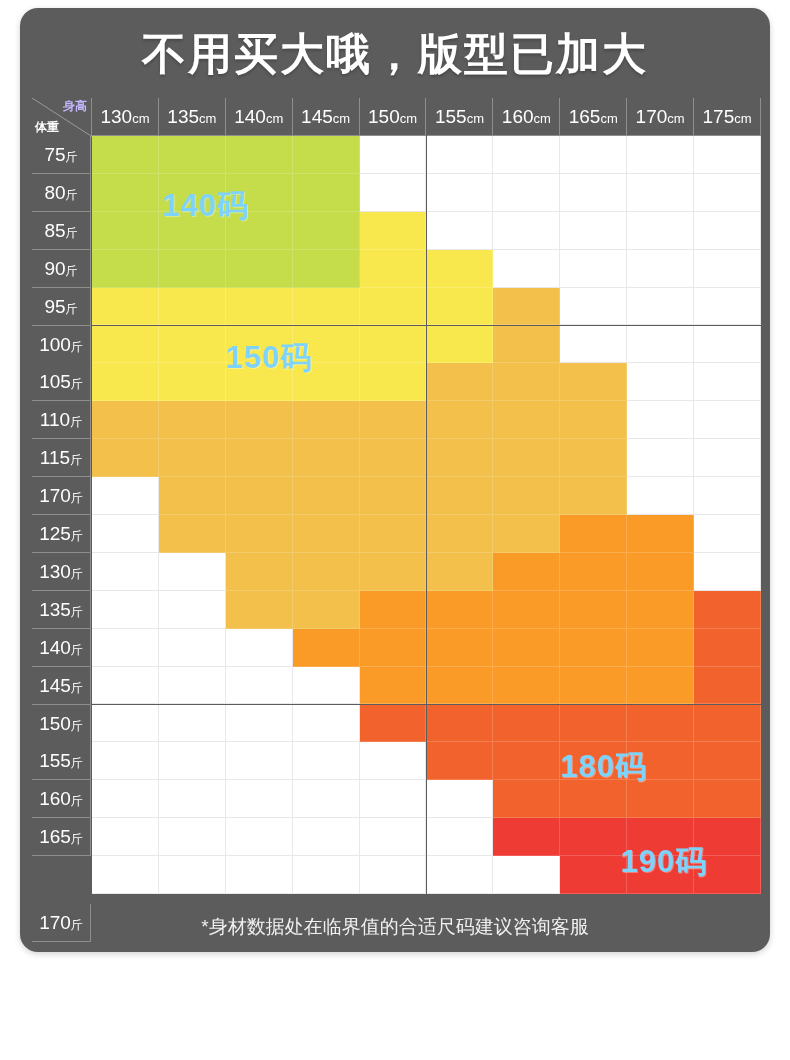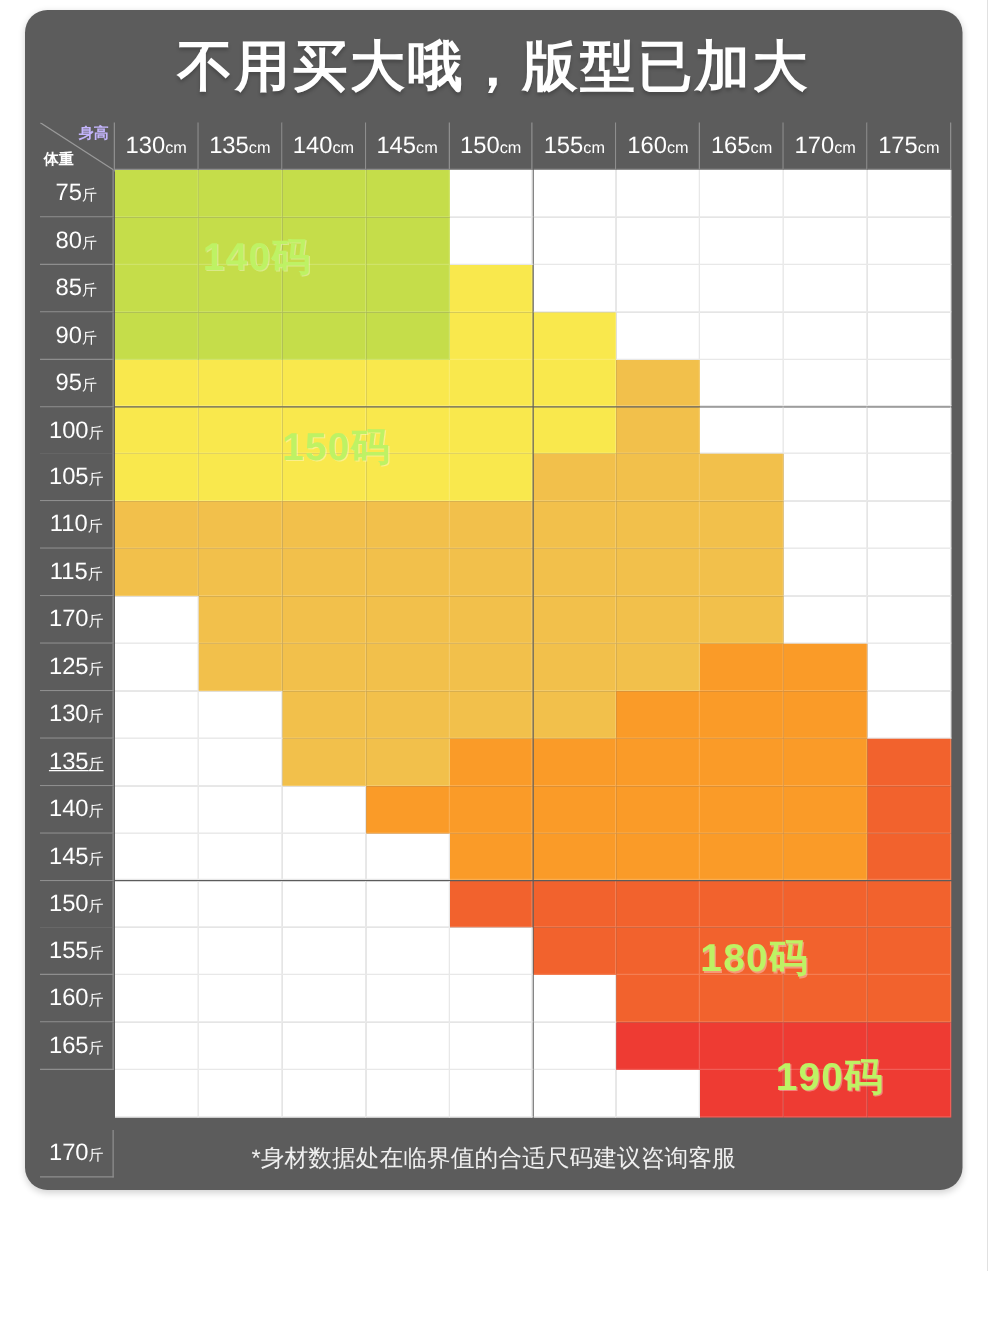--- a/index.html
+++ b/index.html
@@ -136,21 +136,21 @@
     box-sizing: border-box;
     border-right: 1px solid #e8e8e8;
     border-bottom: 1px solid #e8e8e8;
     background: #ffffff;
   }
 
   .sizelabel {
     position: absolute;
     font-size: 31px;
     font-weight: bold;
-    color: #bef264;
+    color: #7dd3fc;
     white-space: nowrap;
     text-shadow: 1px 1px 0 rgba(255,255,255,0.35);
     letter-spacing: 1px;
   }
 
   .footnote {
     position: absolute;
     left: 0;
     bottom: 12px;
     width: 750px;
@@ -191,21 +191,21 @@
         <div class="rowhead" style="top: 113.8px;"><span>85</span><span class="unit">斤</span></div>
         <div class="rowhead" style="top: 151.7px;"><span>90</span><span class="unit">斤</span></div>
         <div class="rowhead" style="top: 189.6px;"><span>95</span><span class="unit">斤</span></div>
         <div class="rowhead" style="top: 227.5px;"><span>100</span><span class="unit">斤</span></div>
         <div class="rowhead" style="top: 265.4px;"><span>105</span><span class="unit">斤</span></div>
         <div class="rowhead" style="top: 303.3px;"><span>110</span><span class="unit">斤</span></div>
         <div class="rowhead" style="top: 341.2px;"><span>115</span><span class="unit">斤</span></div>
         <div class="rowhead" style="top: 379.1px;"><span>170</span><span class="unit">斤</span></div>
         <div class="rowhead" style="top: 417px;"><span>125</span><span class="unit">斤</span></div>
         <div class="rowhead" style="top: 454.9px;"><span>130</span><span class="unit">斤</span></div>
-        <div class="rowhead" style="top: 492.8px; text-decoration: underline;"><span>135</span><span class="unit">斤</span></div>
+        <div class="rowhead" style="top: 492.8px;"><span>135</span><span class="unit">斤</span></div>
         <div class="rowhead" style="top: 530.7px;"><span>140</span><span class="unit">斤</span></div>
         <div class="rowhead" style="top: 568.6px;"><span>145</span><span class="unit">斤</span></div>
         <div class="rowhead" style="top: 606.5px;"><span>150</span><span class="unit">斤</span></div>
         <div class="rowhead" style="top: 644.4px;"><span>155</span><span class="unit">斤</span></div>
         <div class="rowhead" style="top: 682.3px;"><span>160</span><span class="unit">斤</span></div>
         <div class="rowhead" style="top: 720.2px;"><span>165</span><span class="unit">斤</span></div>
         <div class="rowhead" style="top: 758.1px; margin-top: 48px;"><span>170</span><span class="unit">斤</span></div>
         <div class="cell" style="left: 60px; top: 38px; width: 66.9px; height: 37.9px; background: rgb(197, 221, 74); border-right: 1px solid rgba(255, 255, 255, 0.18); border-bottom: 1px solid rgba(255, 255, 255, 0.18);"></div>
         <div class="cell" style="left: 126.9px; top: 38px; width: 66.9px; height: 37.9px; background: rgb(197, 221, 74); border-right: 1px solid rgba(255, 255, 255, 0.18); border-bottom: 1px solid rgba(255, 255, 255, 0.18);"></div>
         <div class="cell" style="left: 193.8px; top: 38px; width: 66.9px; height: 37.9px; background: rgb(197, 221, 74); border-right: 1px solid rgba(255, 255, 255, 0.18); border-bottom: 1px solid rgba(255, 255, 255, 0.18);"></div>

